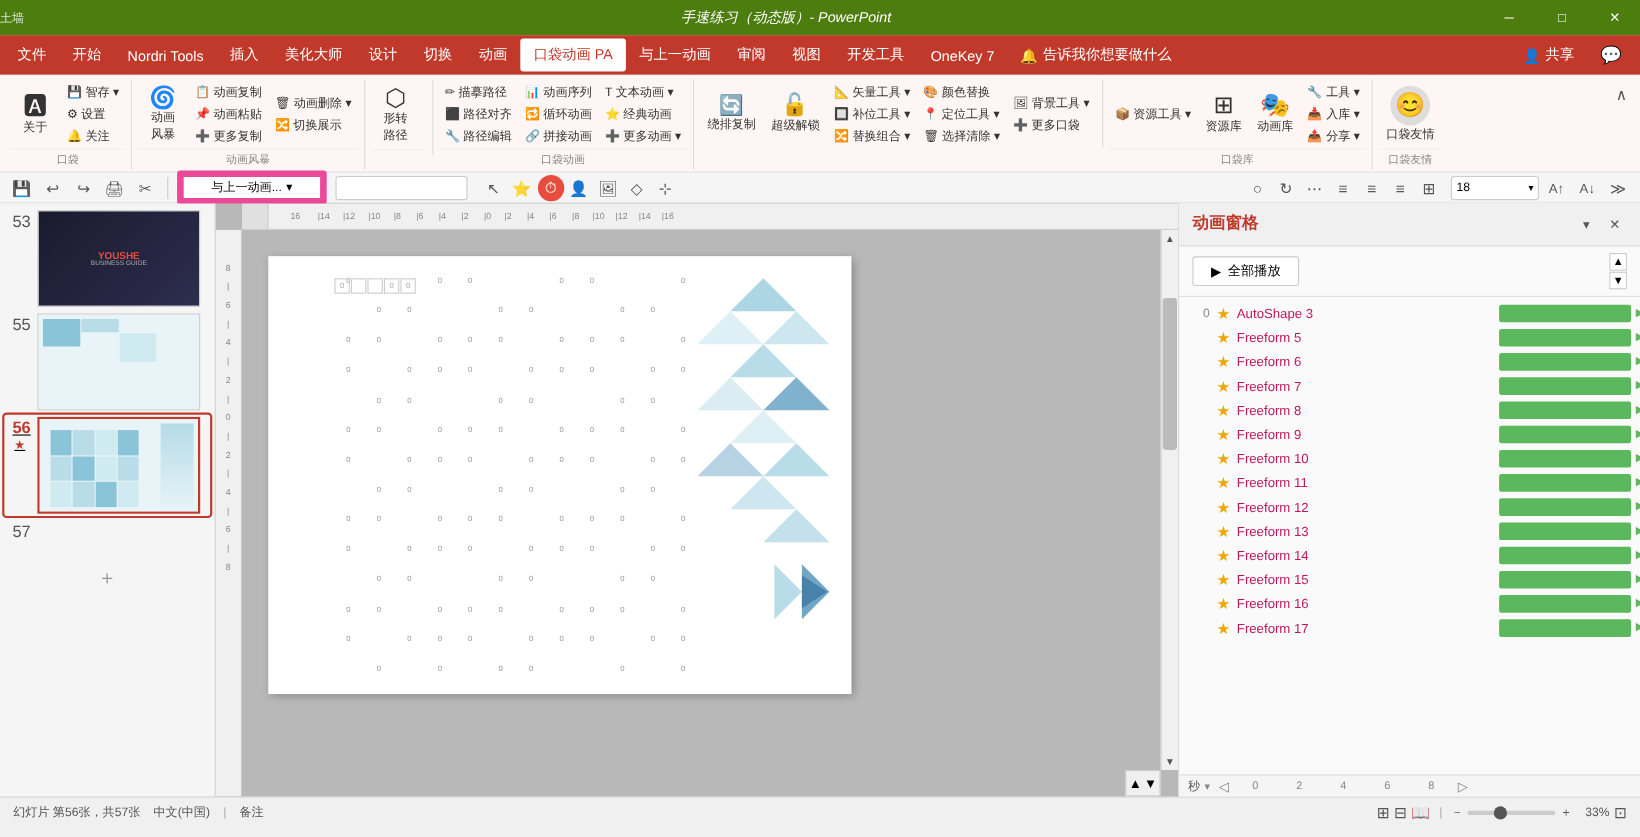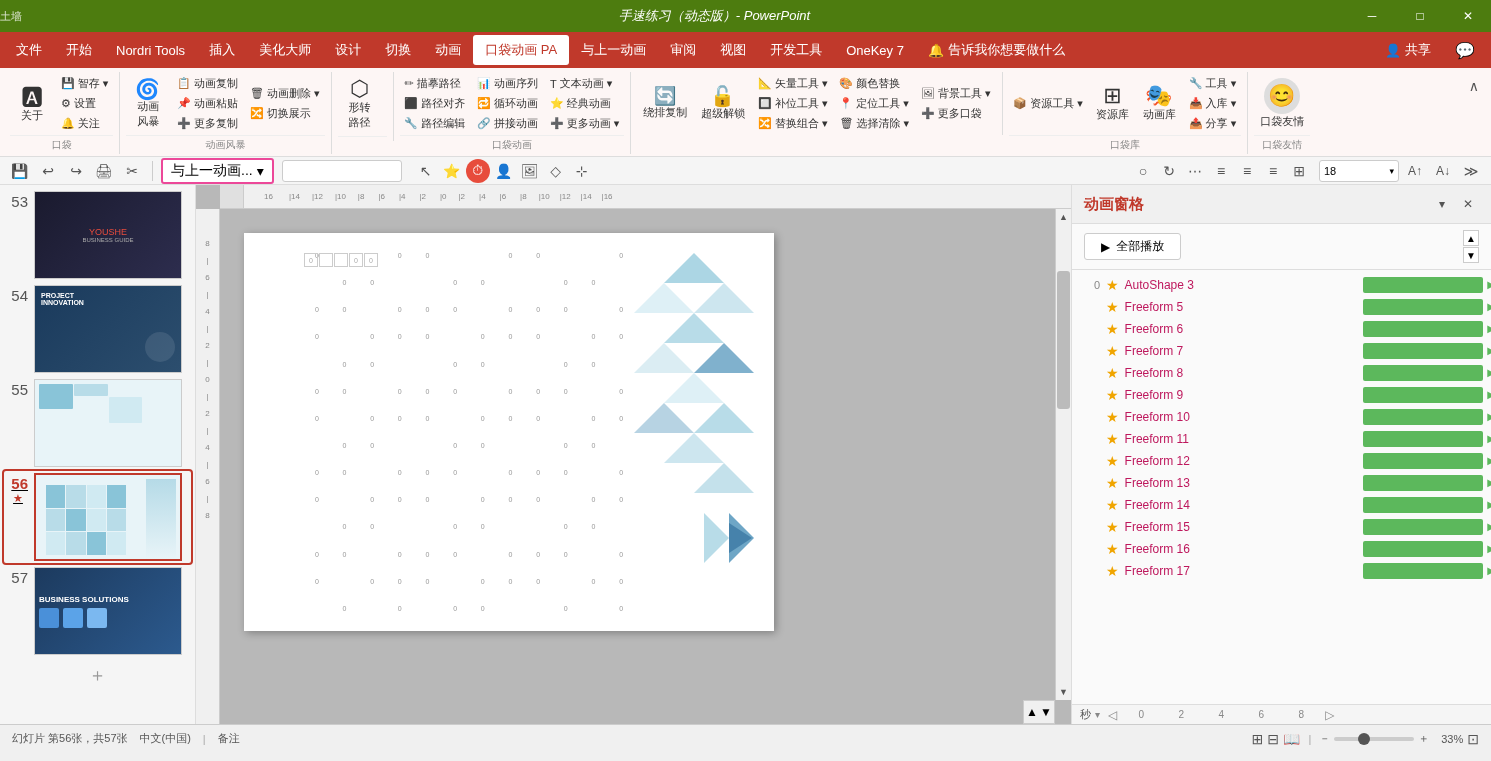--- a/index.html
+++ b/index.html
@@ -96,24 +96,24 @@
       width: 24px; height: 24px;
       display: flex; align-items: center; justify-content: center;
       cursor: pointer;
       border-radius: 3px;
       font-size: 14px;
       color: #555;
     }
     .qa-sep { width: 1px; height: 20px; background: #ccc; margin: 0 4px; }
     .qa-dropdown {
       display: flex; align-items: center;
-      padding: 2px 8px;
-      border: 2px solid #ec4899;
+      padding: 2px 25px;
+      border: 6px solid #ec4899;
       border-radius: 3px;
-      font-size: 14px;
+      font-size: 11px;
       cursor: pointer;
       background: white;
       gap: 4px;
     }
 
     
     #main {
       display: flex;
       height: calc(761px - 32px - 36px - 98px - 28px - 28px);
     }
@@ -211,21 +211,21 @@
     
     #anim-pane {
       width: 420px;
       background: #fafafa;
       border-left: 1px solid #ddd;
       display: flex;
       flex-direction: column;
     }
     #anim-pane-header {
       display: flex;
-      align-items: center;
+      align-items: flex-start;
       justify-content: space-between;
       padding: 8px 12px;
       background: #f0f0f0;
       border-bottom: 1px solid #ddd;
     }
     #anim-pane-header .title {
       font-size: 15px;
       font-weight: bold;
       color: #c0392b;
     }
@@ -572,39 +572,27 @@
   <div id="slide-panel">
 
     <div class="slide-thumb">
       <div style="display:flex;flex-direction:column;align-items:center;width:24px;">
         <span class="slide-num">53</span>
         <span class="slide-star" style="visibility:hidden;">★</span>
       </div>
       <div class="slide-img" style="background:#1a1a2e;">
         <div style="width:100%;height:100%;background:linear-gradient(135deg,#1a1a2e,#2d2d4e);display:flex;align-items:center;justify-content:center;">
           <div style="color:white;font-size:8px;text-align:center;padding:4px;">
-            <div style="color:#e74c3c;font-weight:normal;font-size:9px;">YOUSHE</div>
+            <div style="color:#e74c3c;font-weight:bold;font-size:9px;">YOUSHE</div>
             <div style="font-size:6px;color:#aaa;">BUSINESS GUIDE</div>
           </div>
         </div>
       </div>
     </div>
 
-    <div class="slide-thumb">
-      <div style="display:flex;flex-direction:column;align-items:center;width:24px;">
-        <span class="slide-num">54</span>
-        <span class="slide-star" style="visibility:hidden;">★</span>
-      </div>
-      <div class="slide-img" style="background:#1a3a5c;">
-        <div style="width:100%;height:100%;background:linear-gradient(135deg,#1a3a5c,#2c4e6e);position:relative;overflow:hidden;">
-          <div style="position:absolute;top:6px;left:6px;color:white;font-size:7px;font-weight:bold;">PROJECT<br>INNOVATION</div>
-          <div style="position:absolute;bottom:10px;right:6px;width:30px;height:30px;background:rgba(255,255,255,0.1);border-radius:50%;"></div>
-        </div>
-      </div>
-    </div>
 
     <div class="slide-thumb">
       <div style="display:flex;flex-direction:column;align-items:center;width:24px;">
         <span class="slide-num">55</span>
         <span class="slide-star" style="visibility:hidden;">★</span>
       </div>
       <div class="slide-img" style="background:#e8f4f8;">
         <div style="width:100%;height:100%;background:#e8f4f8;display:grid;grid-template-columns:repeat(8,1fr);grid-template-rows:repeat(6,1fr);gap:1px;padding:4px;">
 
           <div style="background:#89c4d8;grid-column:1/3;grid-row:1/3;border-radius:1px;"></div>
@@ -638,32 +626,20 @@
           </div>
           <div style="position:absolute;right:4px;top:4px;width:30px;height:80px;background:linear-gradient(180deg,#89c4d888,transparent);"></div>
         </div>
       </div>
     </div>
 
     <div class="slide-thumb">
       <div style="display:flex;flex-direction:column;align-items:center;width:24px;">
         <span class="slide-num">57</span>
         <span class="slide-star" style="visibility:hidden;">★</span>
-      </div>
-      <div class="slide-img" style="background:#2c4a6e;">
-        <div style="width:100%;height:100%;background:linear-gradient(135deg,#1c3a5e,#2c5a8e);display:flex;align-items:center;justify-content:center;">
-          <div style="color:white;font-size:7px;text-align:left;padding:4px;width:100%;">
-            <div style="font-weight:bold;font-size:8px;margin-bottom:2px;">BUSINESS SOLUTIONS</div>
-            <div style="display:flex;gap:4px;margin-top:4px;">
-              <div style="width:20px;height:20px;background:#4a90d9;border-radius:2px;"></div>
-              <div style="width:20px;height:20px;background:#5ba3e8;border-radius:2px;"></div>
-              <div style="width:20px;height:20px;background:#7bb8f0;border-radius:2px;"></div>
-            </div>
-          </div>
-        </div>
       </div>
     </div>
 
     <div class="slide-add-btn">＋</div>
   </div>
 
   <div id="canvas-area">
 
     <div class="ruler-h">
       <div style="position:absolute;left:0;top:0;width:24px;height:24px;background:#e0e0e0;border-right:1px solid #ccc;border-bottom:1px solid #ccc;"></div>

